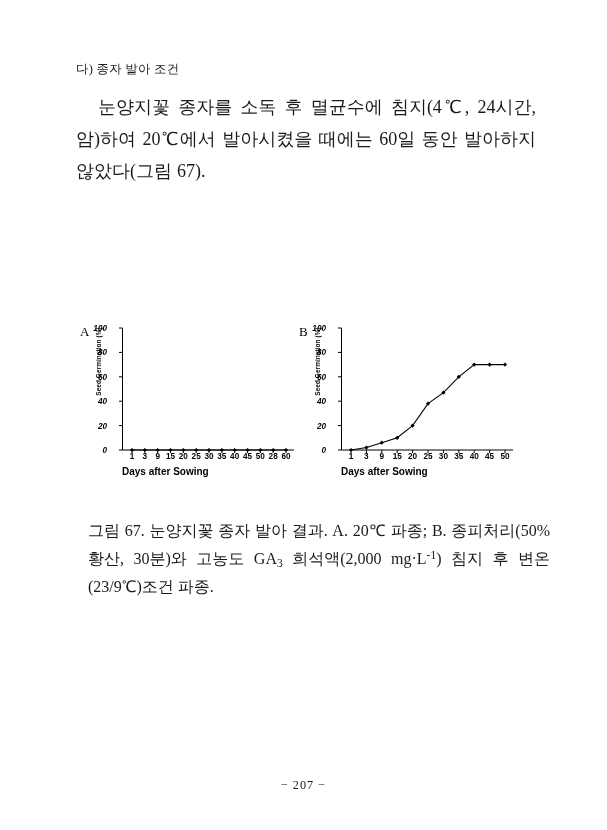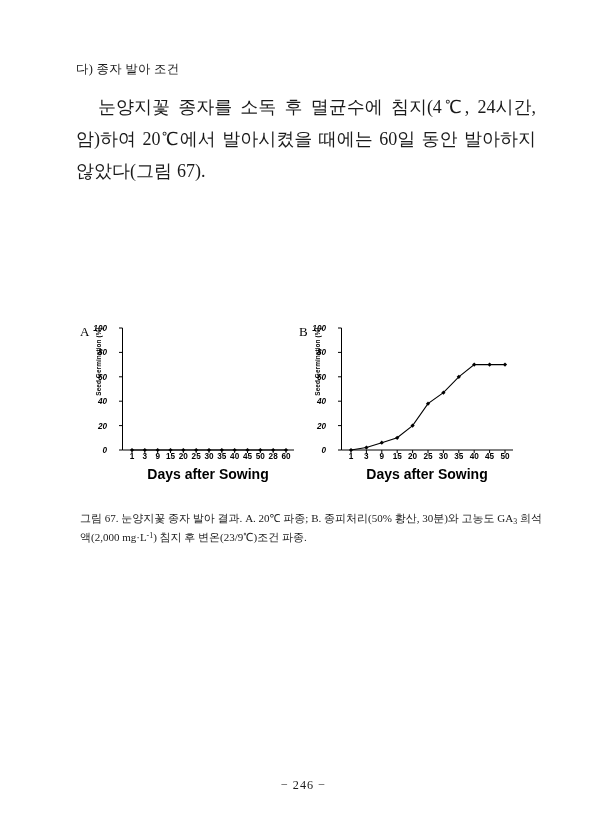--- a/index.html
+++ b/index.html
@@ -82,30 +82,29 @@
   }
   .xtick{
     position:absolute;top:0;
     font-family:"Liberation Sans", sans-serif;
     font-size:8.2px;font-weight:bold;color:#000;
     transform:translateX(-50%);
     white-space:nowrap;
   }
   .xaxis-title{
     position:absolute;left:46px;top:144px;width:172px;
-    text-align:center;
-    font-family:"Liberation Sans", sans-serif;
-    font-size:14px;font-weight:bold;color:#000;
+    font-family:"Liberation Sans", sans-serif;
+    font-size:10px;font-weight:bold;color:#000;
   }
   .caption{
     position:absolute;left:76px;top:505px;width:462px;
-    font-size:11px;
+    font-size:16px;
     line-height:1.72;
     text-align:justify;
-    margin:4px;
+    margin:12px;
   }
   .pagenum{
     position:absolute;left:0;top:778px;width:607px;
     text-align:center;
     font-size:12.2px;
     color:#1a1a1a;
     letter-spacing:1px;
   }
 </style>
 </head>
@@ -256,15 +255,15 @@
         <div class="xaxis-title">Days after Sowing</div>
       </div>
 
     </div>
   </div>
 
   <p class="caption">
     <span>그림 67. 눈양지꽃 종자 발아 결과. A. 20℃ 파종; B. 종피처리(50% 황산, 30분)와 고농도 GA<sub>3</sub> 희석액(2,000 mg·L<sup>-1</sup>) 침지 후 변온(23/9℃)조건 파종.</span>
   </p>
 
-  <div class="pagenum">− 246 −</div>
+  <div class="pagenum">− 207 −</div>
 
 </div>
 
 </body></html>

